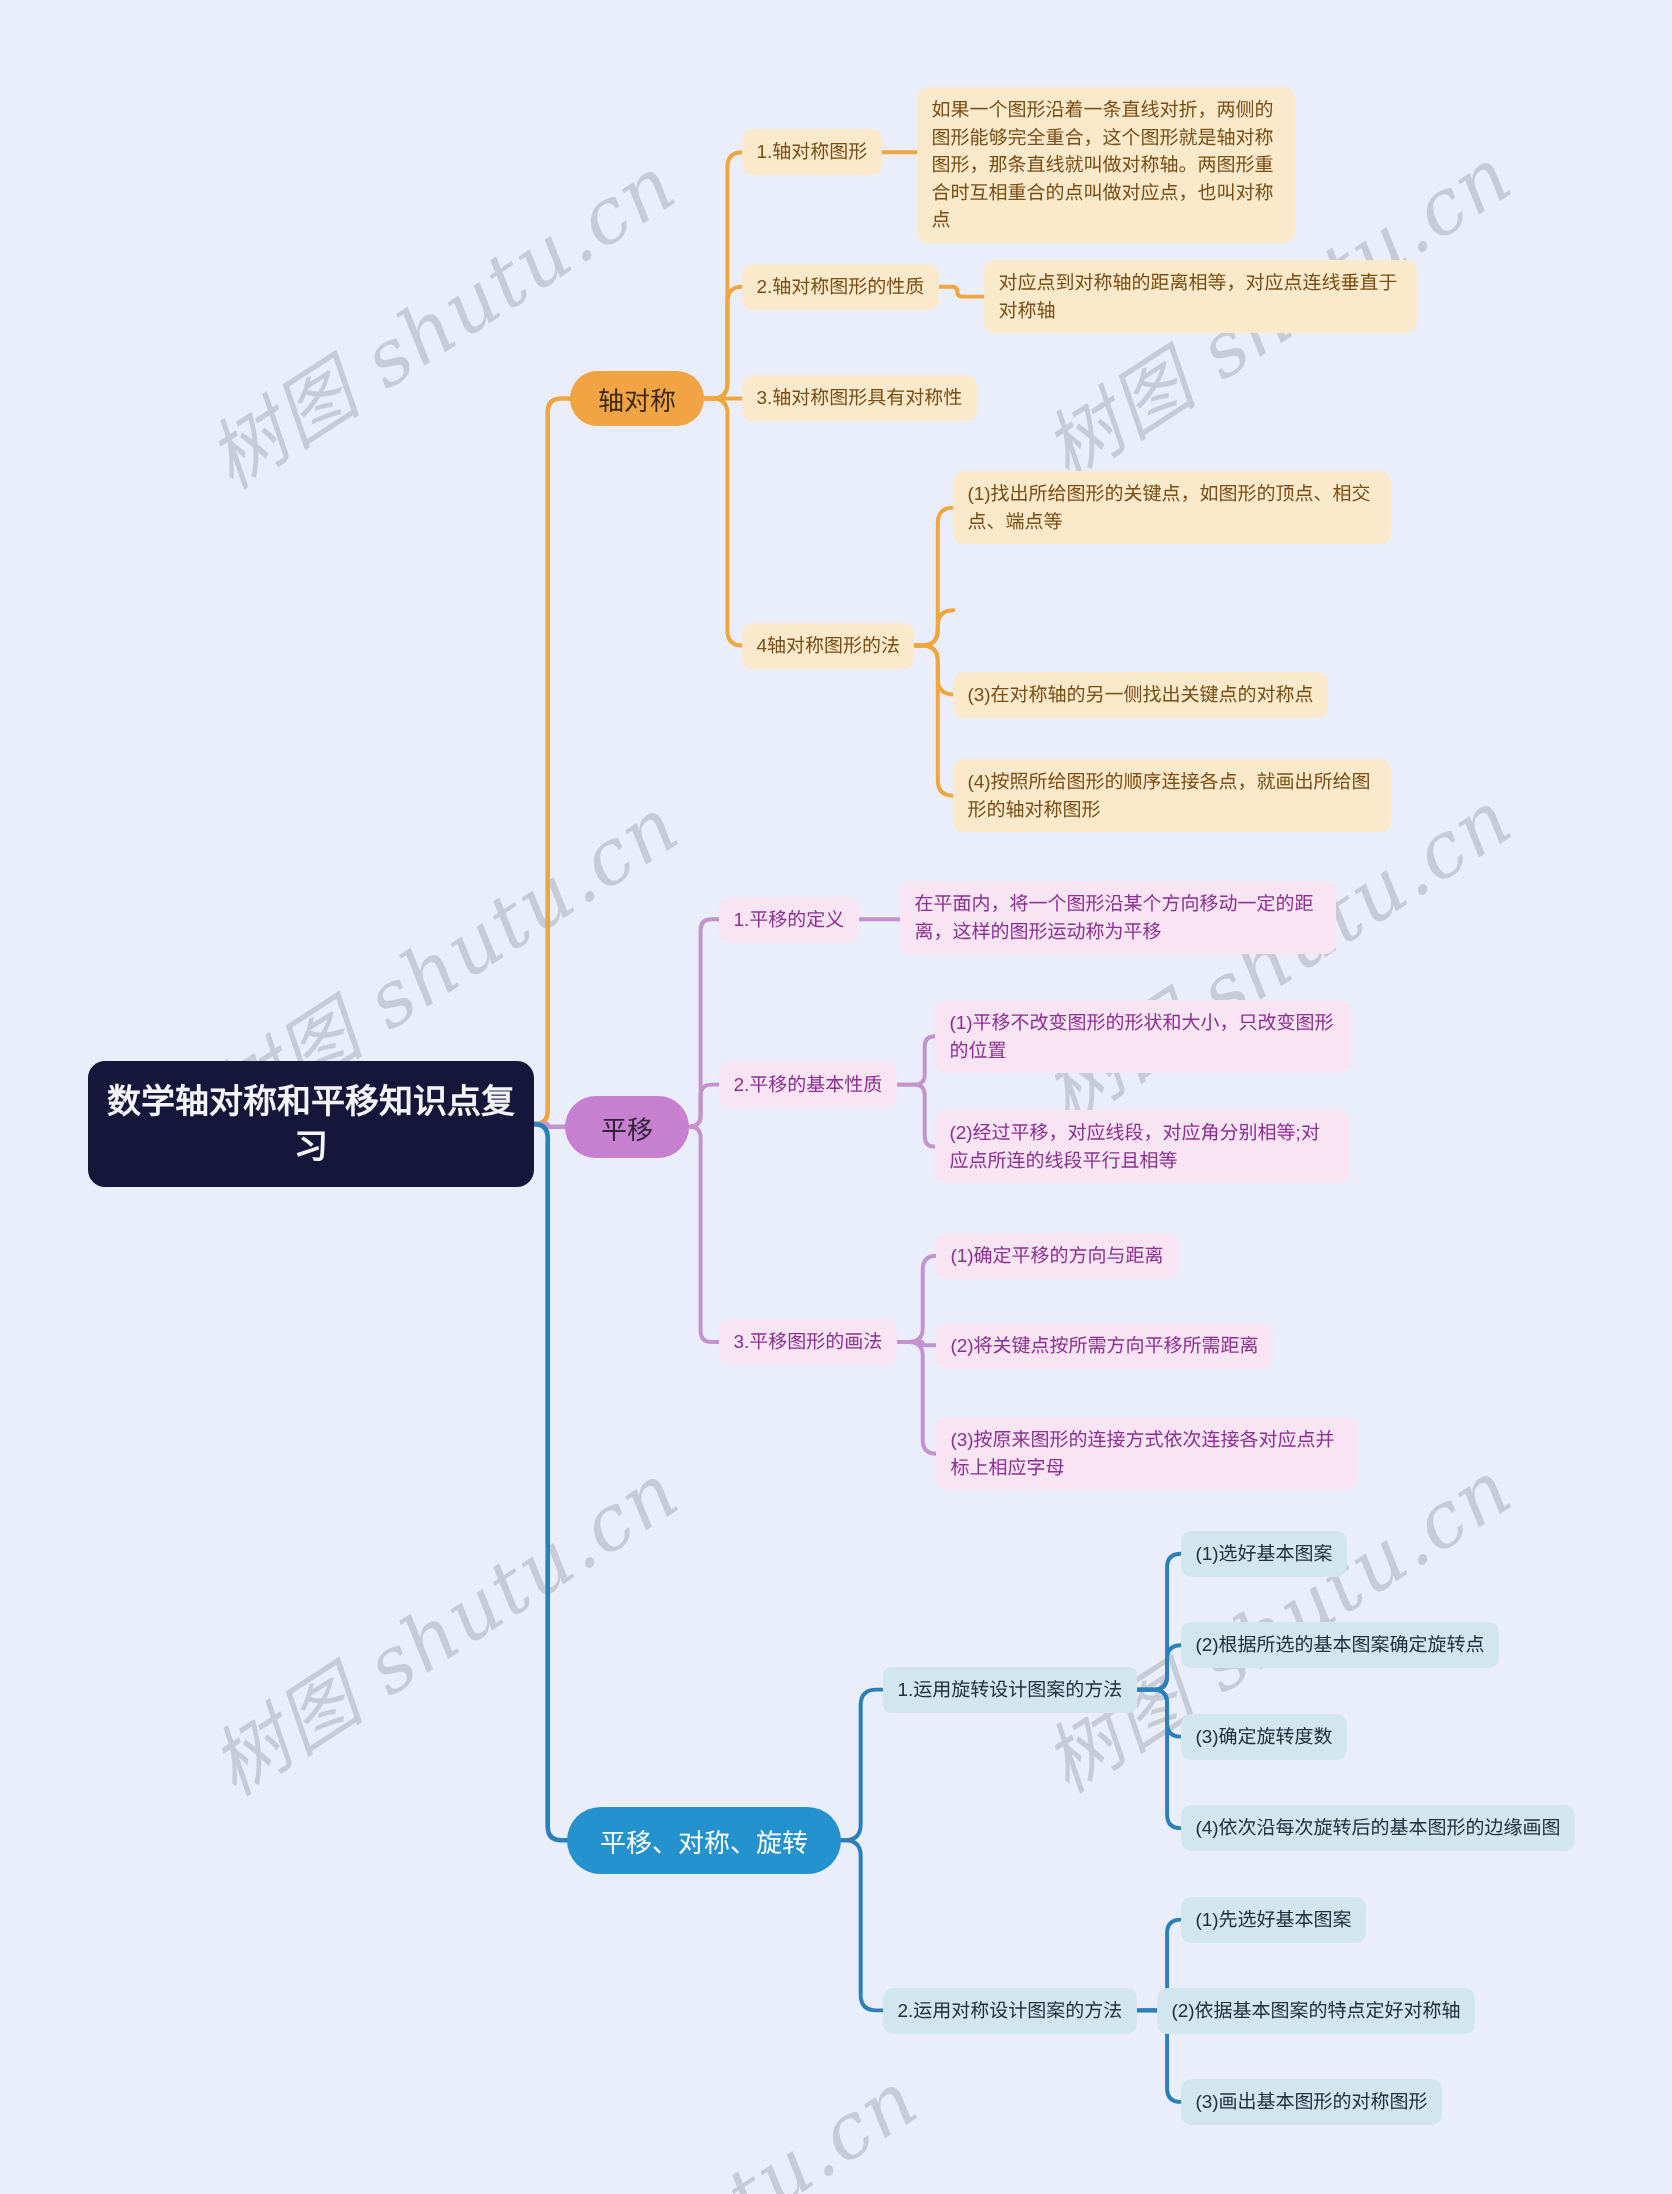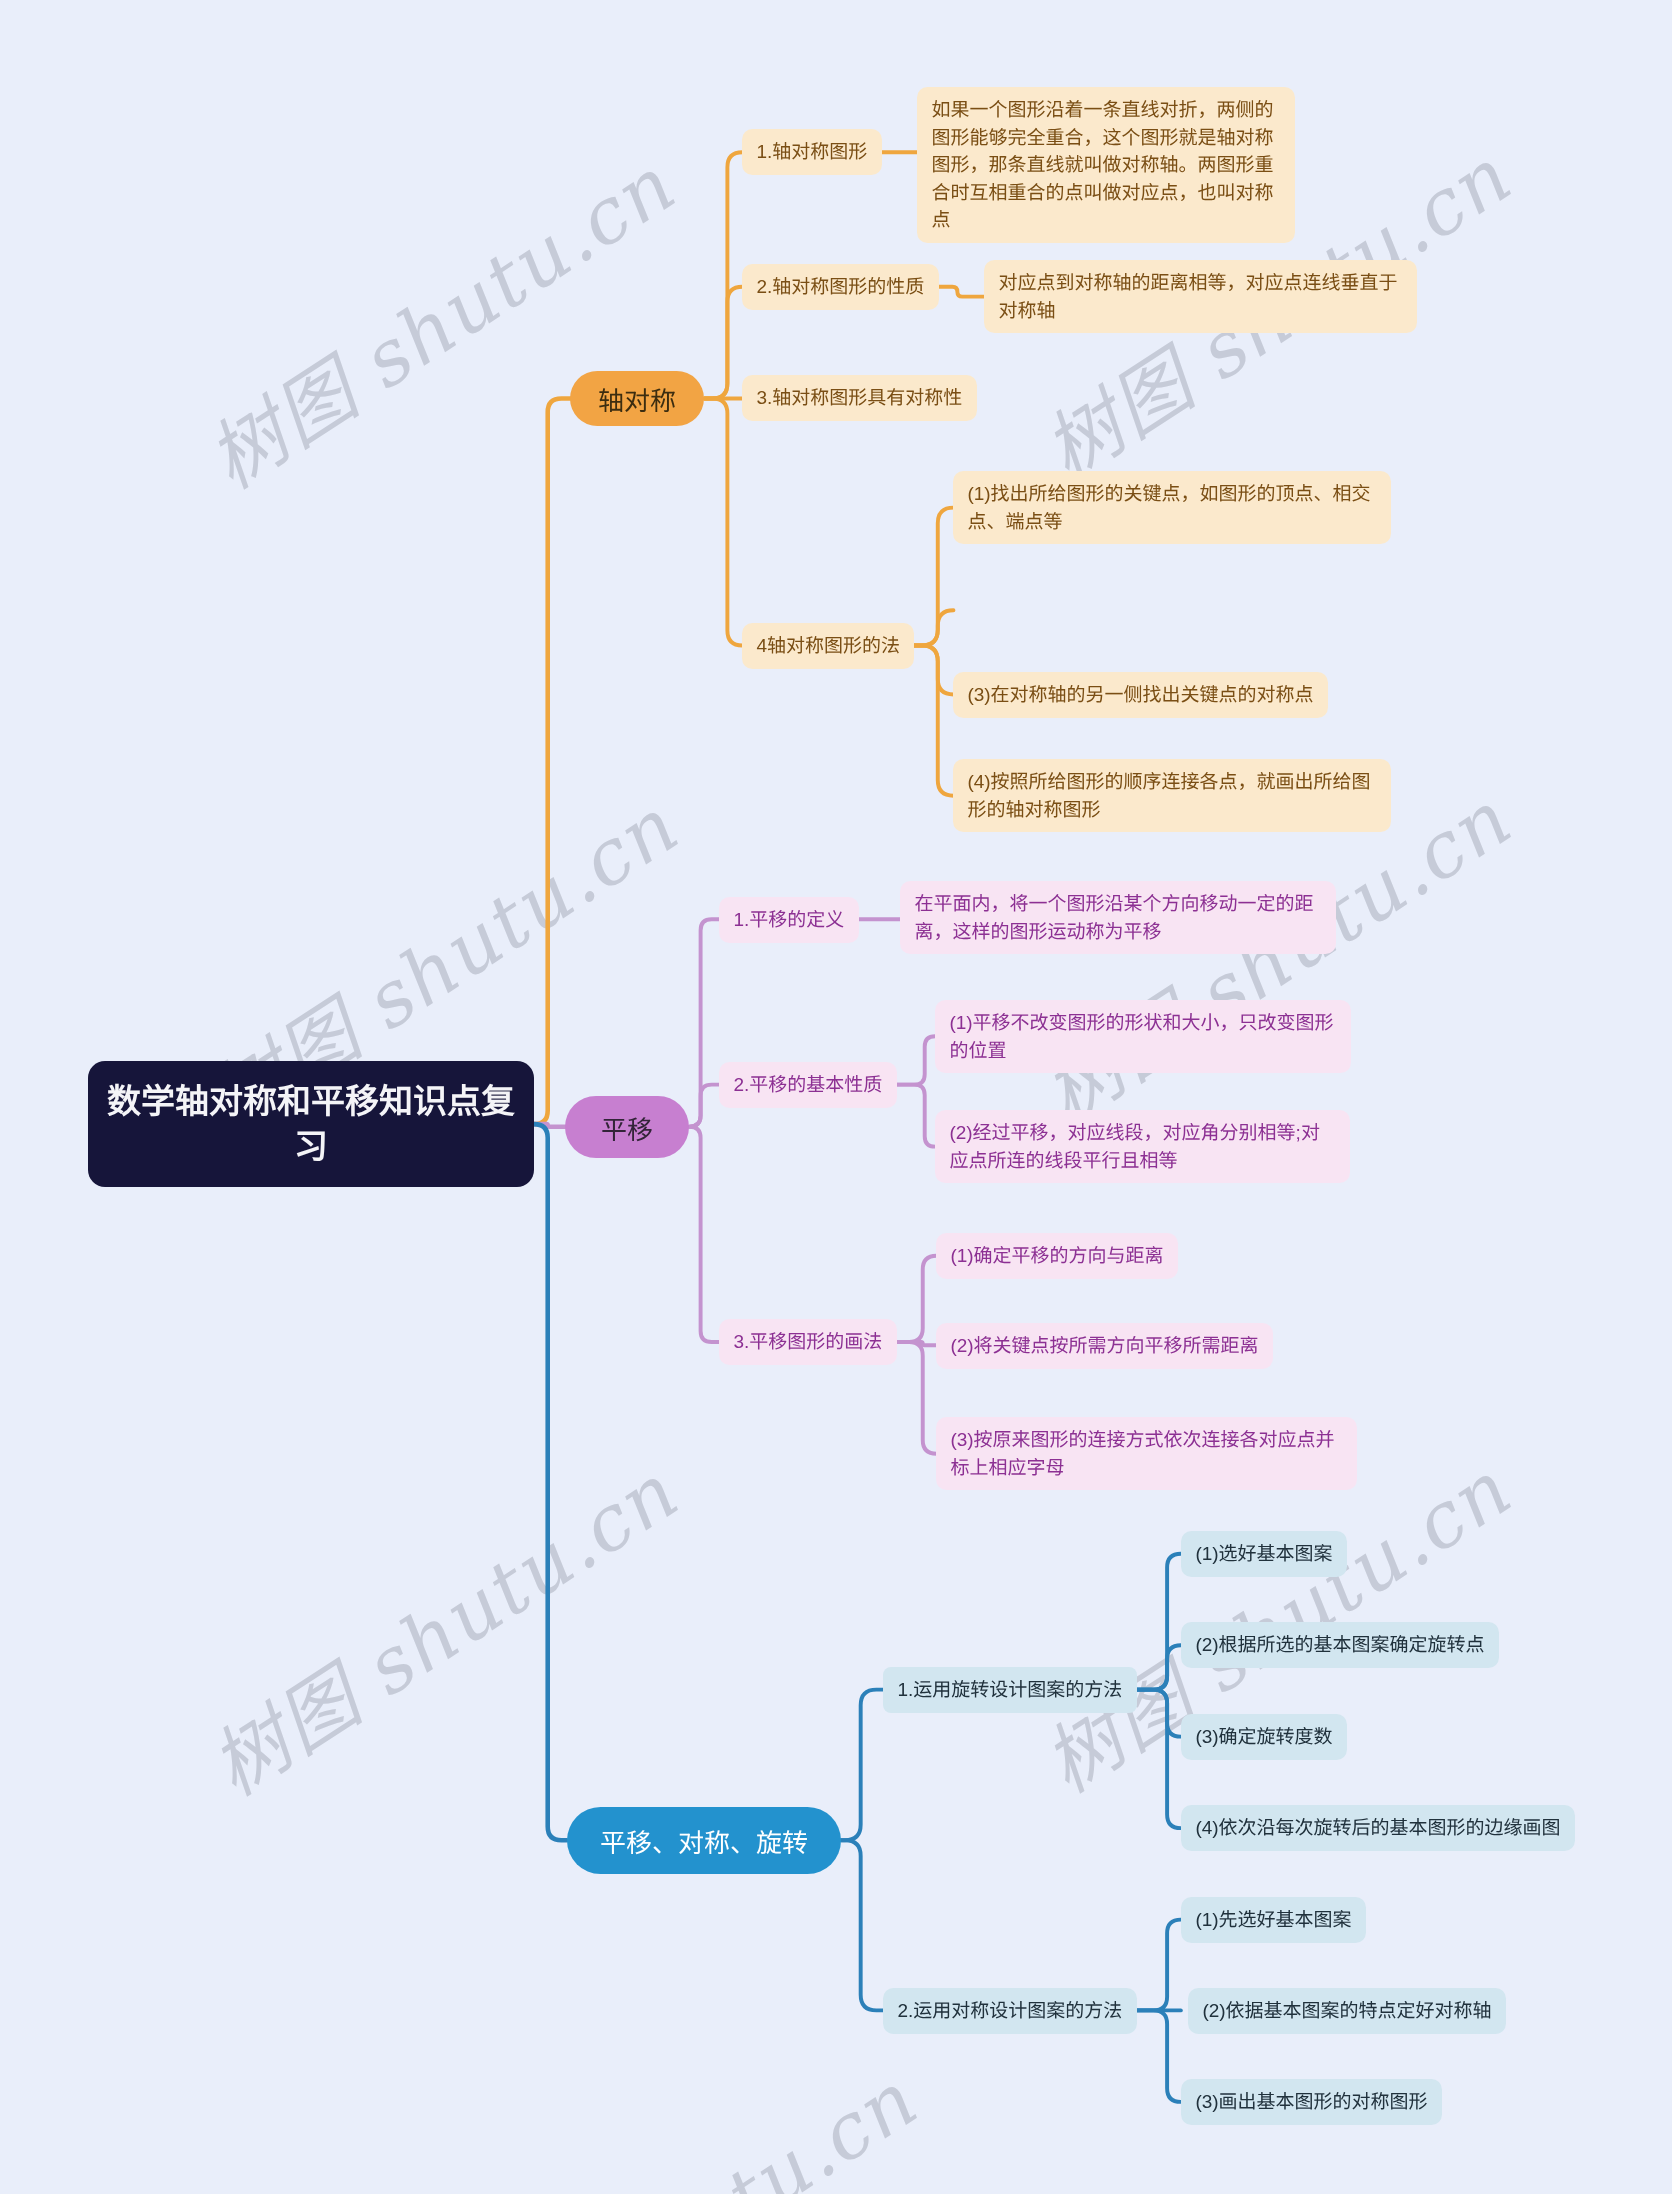--- a/index.html
+++ b/index.html
@@ -52,21 +52,21 @@
   #p3-s1{left:936px;top:1323px;}
   #p3-s2{left:936px;top:1417px;width:421px;}
 
   #b1-label{left:883px;top:1667px;border-radius:8px;}
   #b1-s0{left:1181px;top:1531px;}
   #b1-s1{left:1181px;top:1622px;}
   #b1-s2{left:1181px;top:1714px;}
   #b1-s3{left:1181px;top:1805px;}
   #b2-label{left:883px;top:1988px;}
   #b2-s0{left:1181px;top:1897px;}
-  #b2-s1{left:1188px;top:1988px;}
+  #b2-s1{left:1157px;top:1988px;}
   #b2-s2{left:1181px;top:2079px;}
 </style>
 </head>
 <body>
 
 <div class="canvas">
 
   <div class="wm" style="left:170px;top:261px;">树图 shutu.cn</div>
   <div class="wm" style="left:1006px;top:252px;">树图 shutu.cn</div>
   <div class="wm" style="left:173px;top:902px;">树图 shutu.cn</div>

